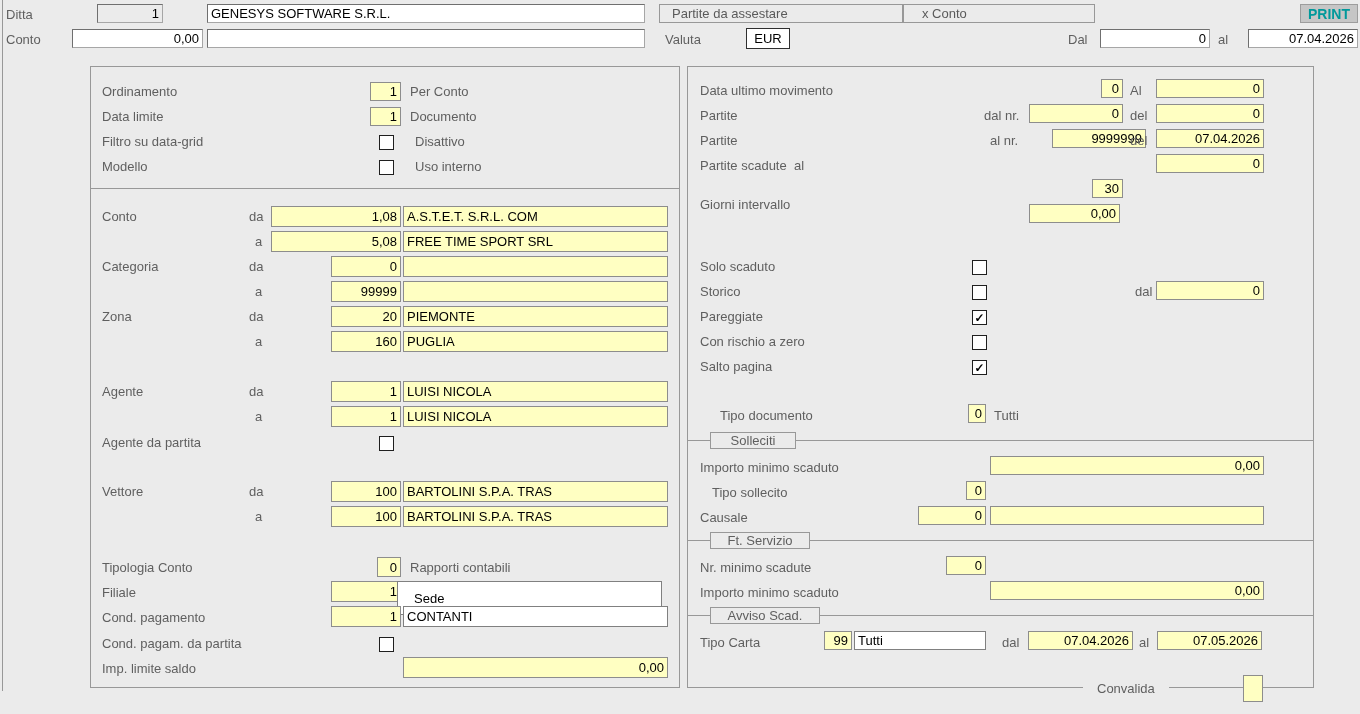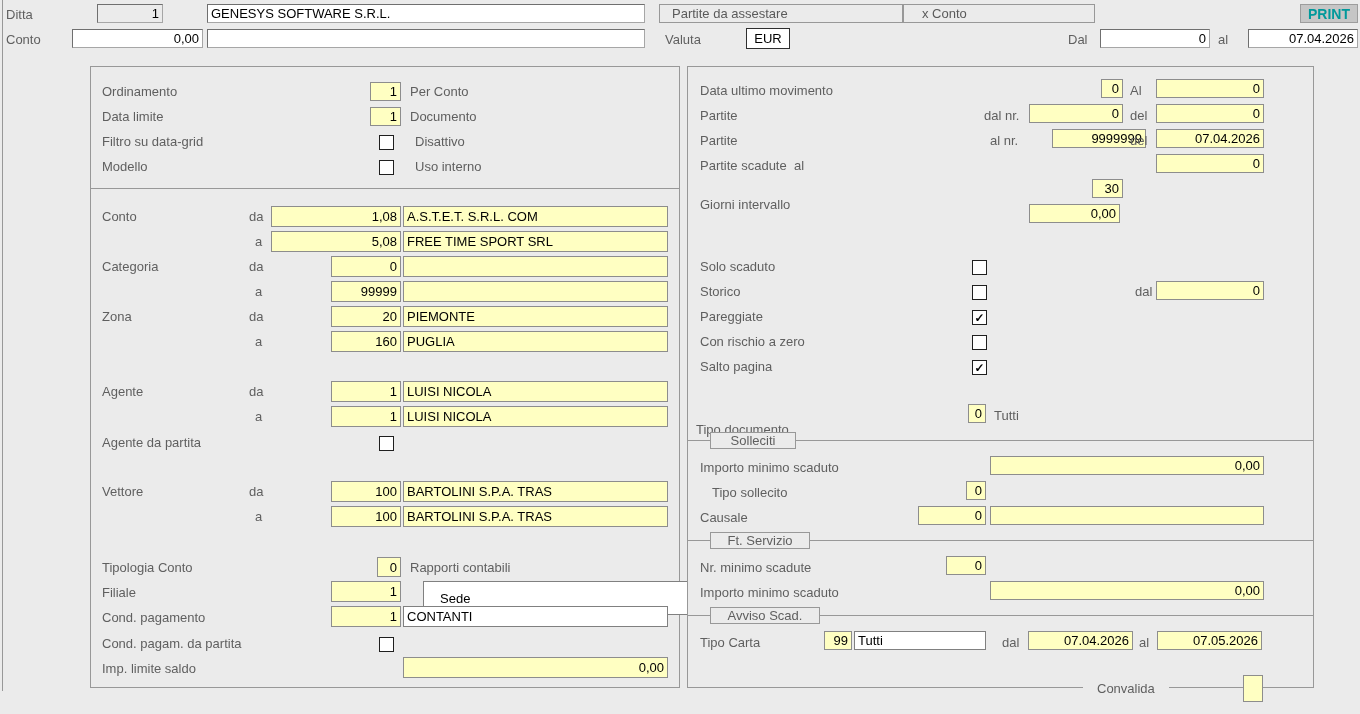--- a/index.html
+++ b/index.html
@@ -120,21 +120,21 @@
   <div class="lbl" style="left:255px;top:509px;">a</div>
   <div class="fld y r" style="left:331px;top:506px;width:70px;height:21px;">100</div>
   <div class="fld y" style="left:403px;top:506px;width:265px;height:21px;">BARTOLINI S.P.A. TRAS</div>
 
   <div class="lbl" style="left:102px;top:560px;">Tipologia Conto</div>
   <div class="fld y r" style="left:377px;top:557px;width:24px;height:20px;">0</div>
   <div class="lbl" style="left:410px;top:560px;">Rapporti contabili</div>
 
   <div class="lbl" style="left:102px;top:585px;">Filiale</div>
   <div class="fld y r" style="left:331px;top:581px;width:70px;height:21px;">1</div>
-  <div class="fld" style="left:423px;top:581px;width:265px;height:34px;padding-left:16px;">Sede</div>
+  <div class="fld" style="left:397px;top:581px;width:265px;height:34px;padding-left:16px;">Sede</div>
 
   <div class="lbl" style="left:102px;top:610px;">Cond. pagamento</div>
   <div class="fld y r" style="left:331px;top:606px;width:70px;height:21px;">1</div>
   <div class="fld" style="left:403px;top:606px;width:265px;height:21px;">CONTANTI</div>
 
   <div class="lbl" style="left:102px;top:636px;">Cond. pagam. da partita</div>
   <div class="chk" style="left:379px;top:637px;"></div>
 
   <div class="lbl" style="left:102px;top:661px;">Imp. limite saldo</div>
   <div class="fld y r" style="left:403px;top:657px;width:265px;height:21px;">0,00</div>
@@ -175,21 +175,21 @@
 
   <div class="lbl" style="left:700px;top:309px;">Pareggiate</div>
   <div class="chk" style="left:972px;top:310px;">✓</div>
 
   <div class="lbl" style="left:700px;top:334px;">Con rischio a zero</div>
   <div class="chk" style="left:972px;top:335px;"></div>
 
   <div class="lbl" style="left:700px;top:359px;">Salto pagina</div>
   <div class="chk" style="left:972px;top:360px;">✓</div>
 
-  <div class="lbl" style="left:696px;top:408px;margin-top:14px;">Tipo documento</div>
+  <div class="lbl" style="left:720px;top:408px;">Tipo documento</div>
   <div class="fld y r" style="left:968px;top:404px;width:18px;height:19px;">0</div>
   <div class="lbl" style="left:994px;top:408px;">Tutti</div>
 
   <div class="hline" style="left:687px;top:440px;width:627px;"></div>
   <div class="legend" style="left:710px;top:432px;width:86px;height:17px;">Solleciti</div>
 
   <div class="lbl" style="left:700px;top:460px;">Importo minimo scaduto</div>
   <div class="fld y r" style="left:990px;top:456px;width:274px;height:19px;">0,00</div>
 
   <div class="lbl" style="left:700px;top:485px;margin-left:12px;">Tipo sollecito</div>

